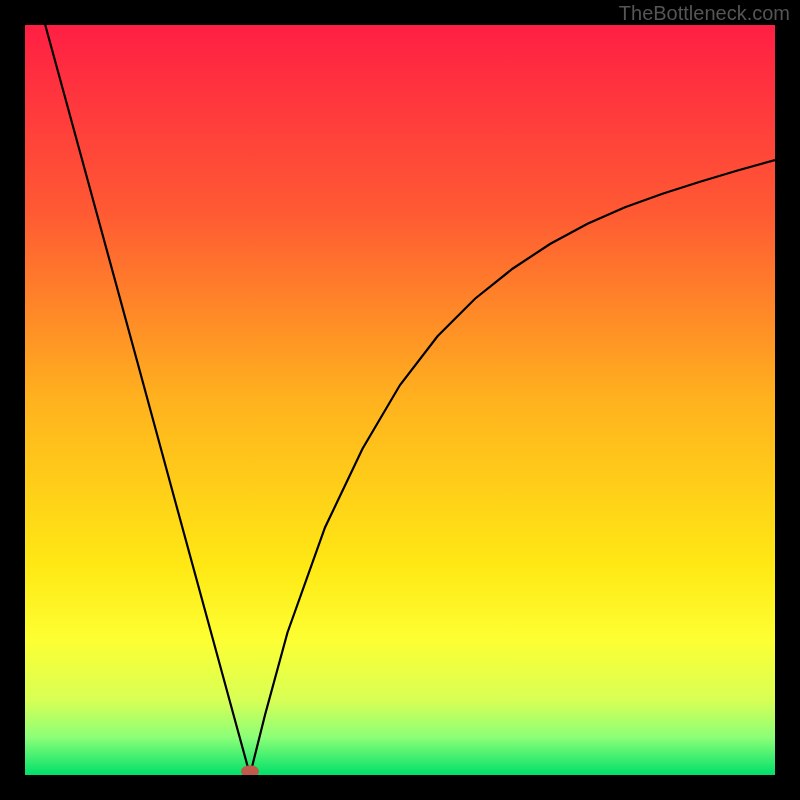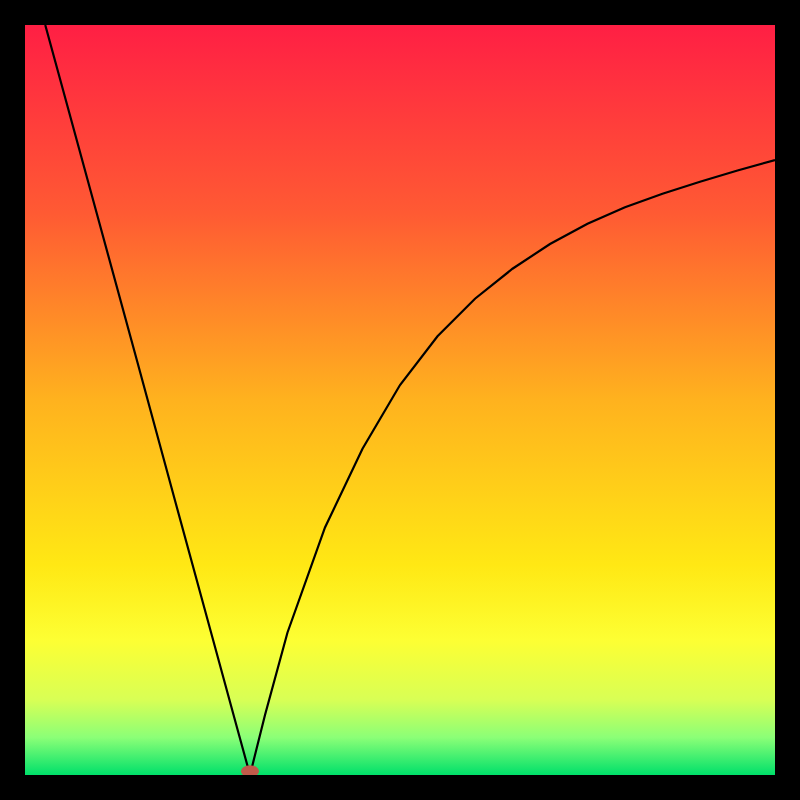--- a/index.html
+++ b/index.html
@@ -24,20 +24,21 @@
     position: absolute;
     top: 25px;
     left: 25px;
     width: 750px;
     height: 750px;
   }
 </style>
 </head>
 <body>
 <div class="container">
+  <div class="watermark">TheBottleneck.com</div>
   <svg class="plot" viewBox="0 0 750 750" preserveAspectRatio="none">
     <defs>
       <linearGradient id="bg-grad" x1="0" y1="0" x2="0" y2="1">
         <stop id="g0" offset="0%" stop-color="#ff1f44"></stop>
         <stop id="g1" offset="25%" stop-color="#ff5a33"></stop>
         <stop id="g2" offset="50%" stop-color="#ffb21e"></stop>
         <stop id="g3" offset="72%" stop-color="#ffe814"></stop>
         <stop id="g4" offset="82%" stop-color="#fdff33"></stop>
         <stop id="g5" offset="90%" stop-color="#d8ff55"></stop>
         <stop id="g6" offset="95%" stop-color="#8bff77"></stop>

